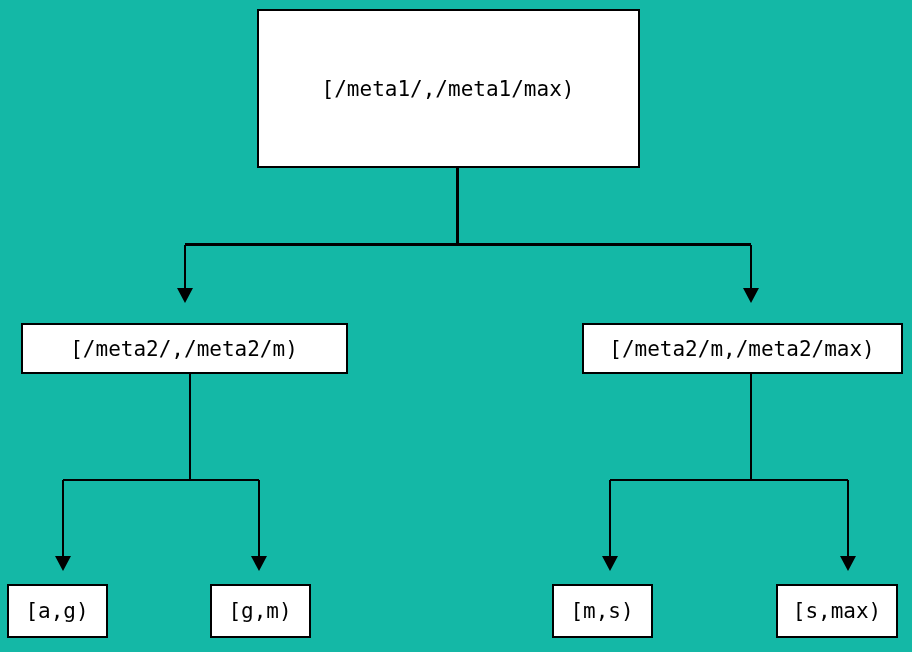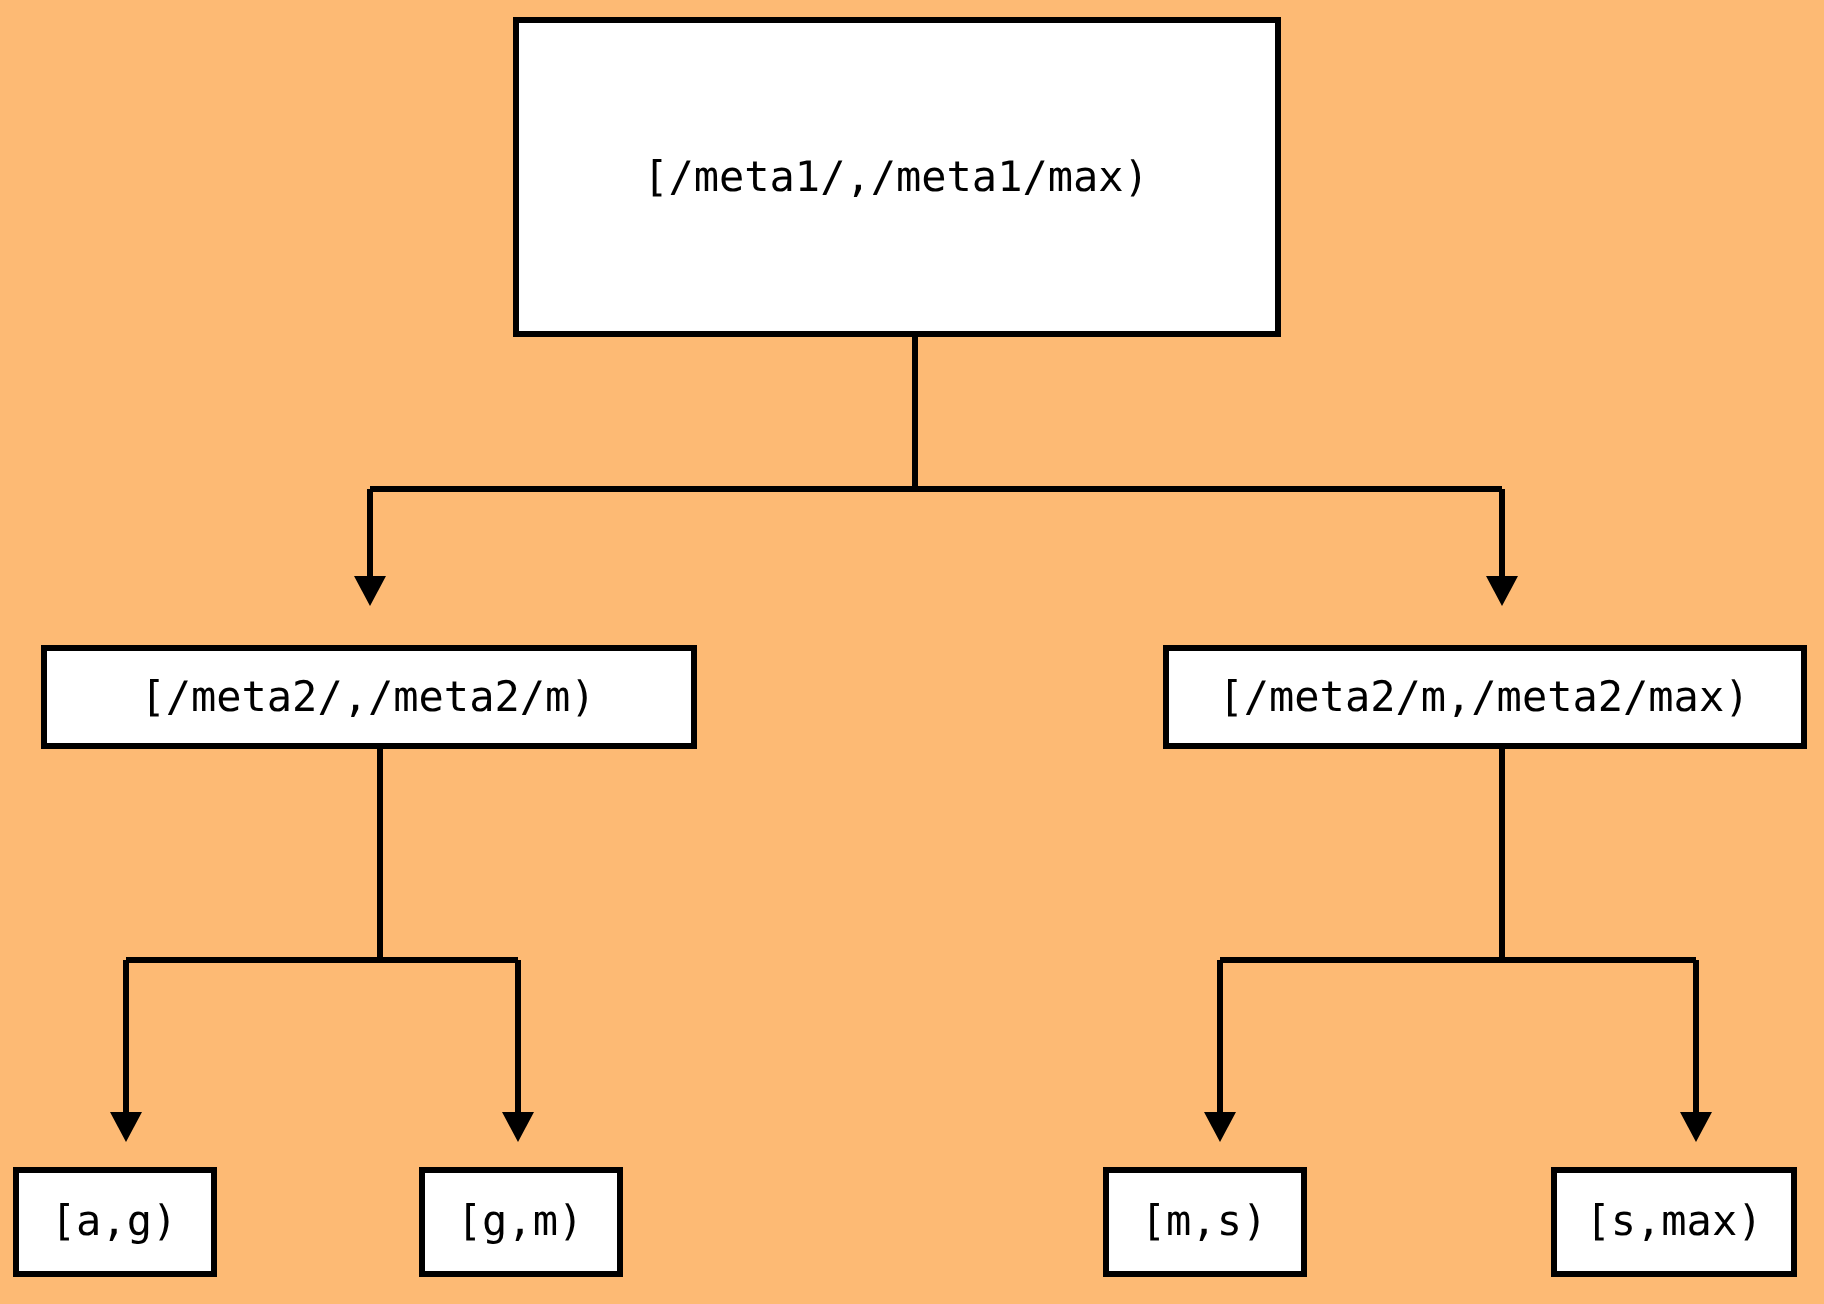--- a/index.html
+++ b/index.html
@@ -11,21 +11,21 @@
   body {
     width: 912px;
     height: 652px;
     font-family: "DejaVu Sans Mono", "Liberation Mono", monospace;
     overflow: hidden;
   }
   #diagram-root {
     position: relative;
     width: 912px;
     height: 652px;
-    background: #fdba74;
+    background: #14b8a6;
   }
   svg#tree-svg {
     position: absolute;
     top: 0;
     left: 0;
     width: 912px;
     height: 652px;
     display: block;
   }
   .node-box {

